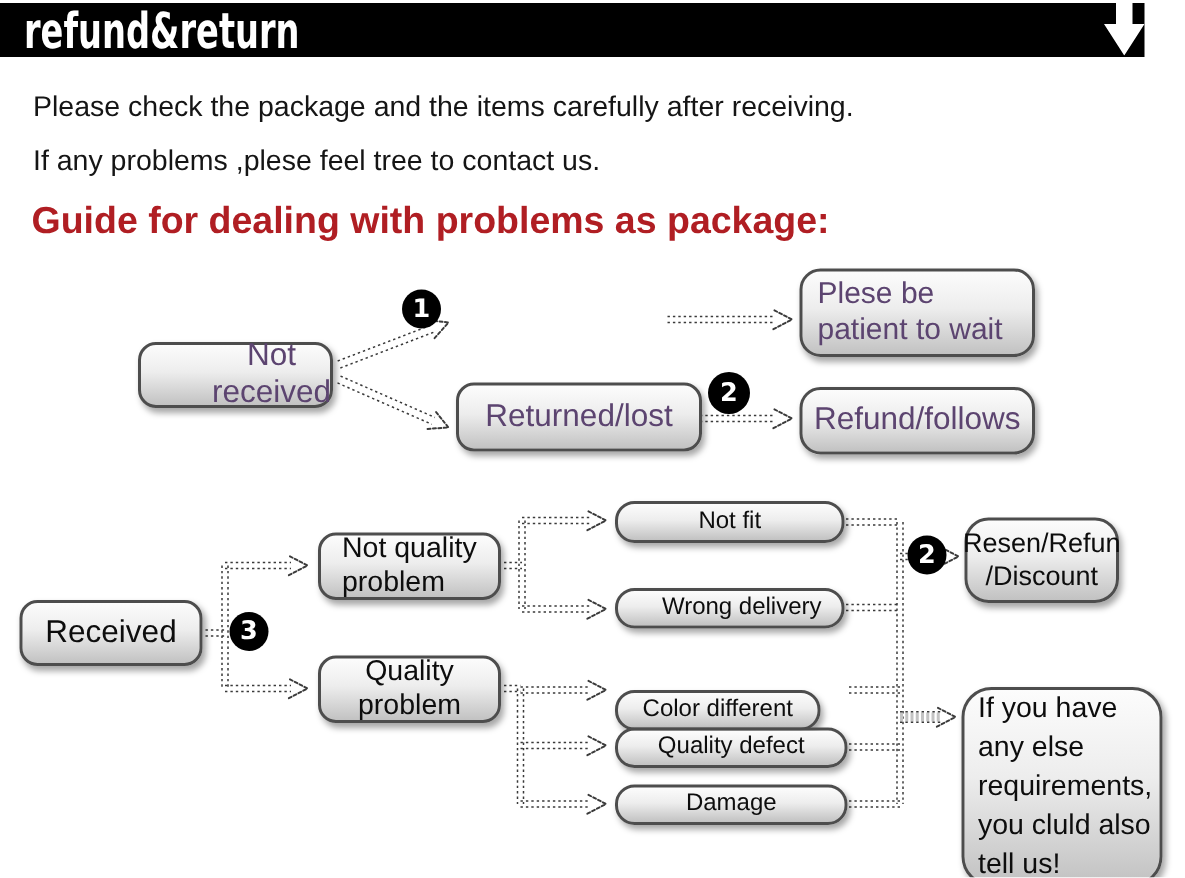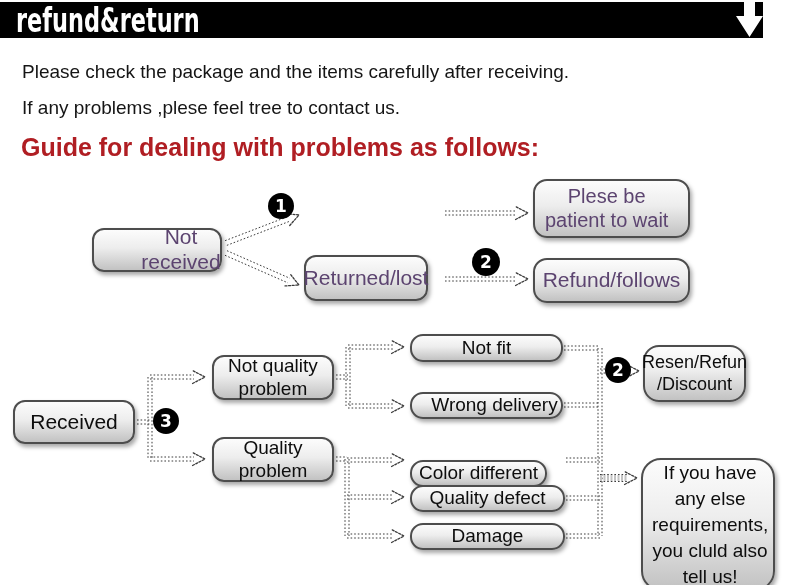--- a/index.html
+++ b/index.html
@@ -34,30 +34,30 @@
   
   .node{
     position:absolute;z-index:2;box-sizing:border-box;
     background:linear-gradient(180deg,#fcfcfc 0%,#ededed 45%,#c2c2c2 100%);
     border:2px solid var(--border);border-radius:12px;
     box-shadow:2px 3px 4px rgba(0,0,0,.35);
     display:flex;align-items:center;justify-content:center;
     color:#0d0d0d;font-size:19px;line-height:1.18;white-space:pre-line;text-align:center;
   }
   .purple{color:var(--purple);}
-  .left{justify-content:flex-start;text-align:center;}
+  .left{justify-content:flex-start;text-align:left;}
   .n-notrec{left:92px;top:228px;width:130px;height:44px;font-size:21px;padding-left:48px;}
   .n-ontheway{left:304px;top:192px;width:136px;height:47px;font-size:21px;}
-  .n-retlost{left:304px;top:255px;width:124px;height:46px;font-size:21px;}
+  .n-retlost{left:304px;top:255px;width:164px;height:46px;font-size:21px;}
   .n-wait{left:533px;top:179px;width:157px;height:59px;font-size:20px;padding-left:10px;border-radius:14px;}
   .n-refund{left:533px;top:258px;width:157px;height:45px;font-size:21px;border-radius:14px;}
   .n-received{left:13px;top:400px;width:122px;height:44px;font-size:21px;}
   .n-notqual{left:212px;top:355px;width:122px;height:45px;padding-left:14px;}
   .n-qual{left:212px;top:437px;width:122px;height:45px;}
-  .n-small{width:153px;height:28px;font-size:19px;border-radius:13px;}
+  .n-small{width:153px;height:28px;font-size:16px;border-radius:13px;}
   .n-notfit{left:410px;top:334px;}
   .n-wrong{left:410px;top:392px;height:27px;padding-left:16px;}
   .n-colordiff{left:410px;top:460px;width:137px;height:27px;}
   .n-qualdef{left:410px;top:485px;width:155px;height:27px;}
   .n-damage{left:410px;top:523px;width:155px;height:27px;}
   .n-resend{left:643px;top:345px;width:103px;height:57px;font-size:18px;border-radius:16px;}
   .n-anyelse{left:641px;top:420px;width:134px;height:133px;font-size:19px;line-height:26px;
              padding-left:9px;border-radius:20px;margin-top:38px;}
   
   .badge{
@@ -143,21 +143,21 @@
     </svg>
 
   <div class="header-bar"></div>
   <div class="header-title">refund&amp;return</div>
   <svg class="down-arrow" width="27" height="37" viewBox="0 0 27 37">
     <polygon points="8,0 19,0 19,16 27,16 13.5,37 0,16 8,16" fill="#ffffff"></polygon>
   </svg>
 
   <div class="intro-line intro-1">Please check the package and the items carefully after receiving.</div>
   <div class="intro-line intro-2">If any problems ,plese feel tree to contact us.</div>
-  <div class="section-heading">Guide for dealing with problems as follows:</div>
+  <div class="section-heading">Guide for dealing with problems as package:</div>
 
   <div class="node purple n-notrec">Not received</div>
   <div class="node purple n-retlost">Returned/lost</div>
   <div class="node purple left n-wait">Plese be
 patient to wait</div>
   <div class="node purple n-refund">Refund/follows</div>
 
   <div class="node n-received">Received</div>
   <div class="node left n-notqual">Not quality
 problem</div>

